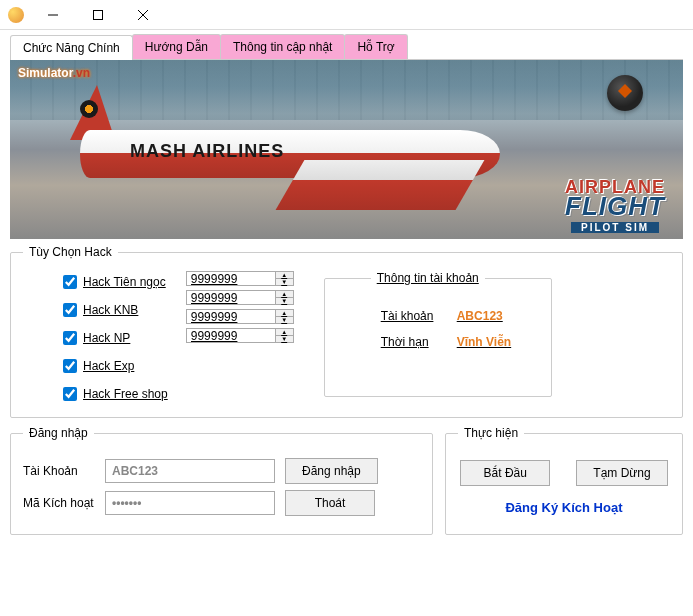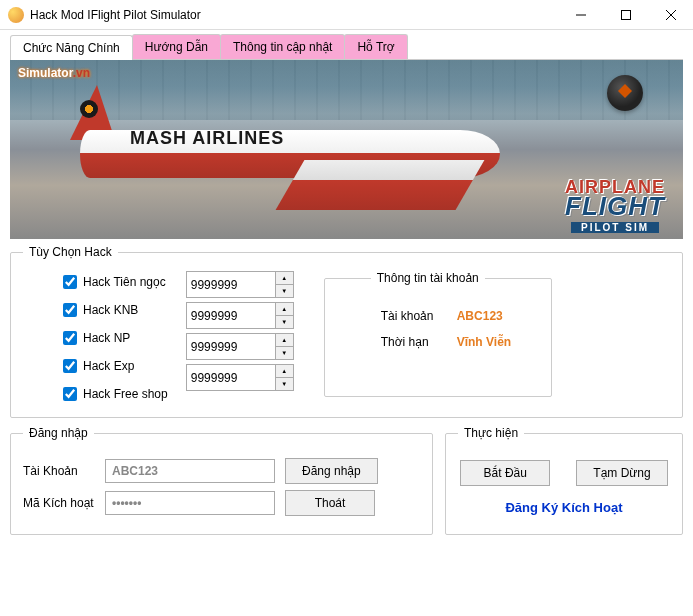--- a/index.html
+++ b/index.html
@@ -14,44 +14,44 @@
 
 .content { padding: 4px 10px 10px 10px; }
 
 .tabs { display: flex; border-bottom: 1px solid #ccc; margin-bottom: 0; }
 .tab { padding: 5px 12px; font-size: 12px; border: 1px solid #ccc; border-bottom: none; background: #f9a8d4; margin-right: -1px; border-radius: 3px 3px 0 0; cursor: default; }
 .tab.active { background: #fff; position: relative; top: 1px; }
 
 .banner { width: 100%; height: 179px; background: linear-gradient(to bottom, #6b8b9a 0%, #7a9aab 15%, #a8b8c0 30%, #8a9098 50%, #b0a89c 70%, #888 100%); position: relative; overflow: hidden; margin-bottom: 6px; }
 .banner .terminal { position: absolute; top: 0; left: 0; right: 0; height: 60px; background: repeating-linear-gradient(90deg, #5a7a8a 0 20px, #4a6a7a 20px 22px); opacity: 0.4; }
 .banner .plane-body { position: absolute; left: 70px; top: 70px; width: 420px; height: 48px; background: linear-gradient(to bottom, #fff 0%, #f0f0f0 48%, #c0392b 48%, #a93226 100%); border-radius: 10px 40px 40px 10px / 24px; }
-.banner .plane-text { position: absolute; left: 120px; top: 68px; font-size: 18px; font-weight: bold; color: #1a1a1a; letter-spacing: 1px; font-family: Arial, sans-serif; }
+.banner .plane-text { position: absolute; left: 120px; top: 81px; font-size: 18px; font-weight: bold; color: #1a1a1a; letter-spacing: 1px; font-family: Arial, sans-serif; }
 .banner .wing { position: absolute; left: 280px; top: 100px; width: 180px; height: 50px; background: linear-gradient(to bottom, #eee 0%, #ddd 40%, #c0392b 40%, #a93226 100%); transform: skewX(-30deg); }
 .banner .tail { position: absolute; left: 60px; top: 25px; width: 45px; height: 55px; background: #c0392b; clip-path: polygon(60% 0, 100% 100%, 0 100%); }
 .banner .tail-logo { position: absolute; left: 70px; top: 40px; width: 18px; height: 18px; border-radius: 50%; background: radial-gradient(circle, #f39c12 30%, #1a1a1a 30%); }
 .banner .badge { position: absolute; right: 40px; top: 15px; width: 36px; height: 36px; border-radius: 50%; background: radial-gradient(circle at 40% 35%, #555 0%, #222 60%); box-shadow: 0 2px 4px rgba(0,0,0,0.3); }
 .banner .badge::after { content: ""; position: absolute; left: 11px; top: 9px; width: 14px; height: 14px; background: #d35400; clip-path: polygon(50% 0, 100% 50%, 50% 100%, 0 50%); }
 .banner .logo-text { position: absolute; right: 18px; bottom: 6px; text-align: center; line-height: 0.9; }
 .banner .logo-air { font-size: 18px; font-weight: bold; color: #c0392b; font-family: Arial Black, sans-serif; text-transform: uppercase; letter-spacing: 1px; text-shadow: 1px 1px 0 #fff, -1px -1px 0 #fff; }
 .banner .logo-flight { font-size: 26px; font-weight: bold; font-style: italic; color: #1a4d7a; font-family: Arial Black, sans-serif; text-transform: uppercase; letter-spacing: 1px; text-shadow: 1px 1px 0 #fff, -1px -1px 0 #fff, 2px 2px 0 #888; }
 .banner .logo-pilot { font-size: 10px; font-weight: bold; color: #fff; background: #1a4d7a; display: inline-block; padding: 1px 10px; letter-spacing: 2px; text-align: right; }
 .banner .watermark { position: absolute; left: 8px; top: 6px; font-size: 12px; font-weight: bold; color: #fff; text-shadow: 0 0 3px #e67e22, 0 0 3px #e67e22; }
 .banner .watermark .vn { color: #c0392b; }
 
 fieldset { border: 1px solid #ccc; padding: 12px; margin-bottom: 8px; border-radius: 2px; }
 legend { font-size: 12px; padding: 0 6px; color: #000; }
 
-.row-top { display: flex; gap: 0; }
+.row-top { display: flex; gap: 0; text-decoration: underline; }
 .hack-options { flex: 1; }
 .opt-grid { display: flex; gap: 18px; padding-left: 40px; }
 .opt-col-chk { display: flex; flex-direction: column; gap: 6px; }
 .chk-row { display: flex; align-items: center; gap: 6px; font-size: 12px; height: 22px; }
 .chk-row input[type=checkbox] { width: 14px; height: 14px; accent-color: #0078d7; cursor: default; }
 .opt-col-num { display: flex; flex-direction: column; gap: 4px; }
-.num-wrap { display: flex; border: 1px solid #aaa; height: 27px; width: 108px; }
+.num-wrap { display: flex; border: 1px solid #aaa; height: 15px; width: 108px; }
 .num-wrap input { border: none; width: 88px; padding: 0 4px; font-size: 12px; outline: none; }
 .spin { display: flex; flex-direction: column; border-left: 1px solid #aaa; width: 18px; }
 .spin-btn { flex: 1; display: flex; align-items: center; justify-content: center; font-size: 6px; background: #f0f0f0; border: none; cursor: default; }
 .spin-btn:first-child { border-bottom: 1px solid #aaa; }
 
 .acct-box { margin-left: 30px; flex: 0 0 228px; padding-left: 46px; }
 .acct-row { display: flex; gap: 14px; font-size: 12px; margin: 12px 0; padding-left: 10px; }
 .acct-row .label { width: 62px; }
 .acct-row .val { color: #e67e22; font-weight: bold; }
 
@@ -66,21 +66,20 @@
 .exec-btns { display: flex; gap: 26px; justify-content: center; margin-top: 8px; }
 .exec-btns .btn { min-width: 90px; }
 .reg-link { text-align: center; margin-top: 12px; }
 .reg-link a { color: #0033cc; font-weight: bold; font-size: 13px; cursor: default; }
 </style>
 </head>
 <body>
 
 <div class="titlebar">
   <div class="app-icon"></div>
-  <div class="title">Hack Mod IFlight Pilot Simulator</div>
   <div class="win-btns">
     <div class="win-btn">
         <svg width="10" height="10">
           <line x1="0" y1="5" x2="10" y2="5"></line>
         </svg>
       </div>
     <div class="win-btn">
         <svg width="10" height="10">
           <rect x="0.5" y="0.5" width="9" height="9"></rect>
         </svg>

